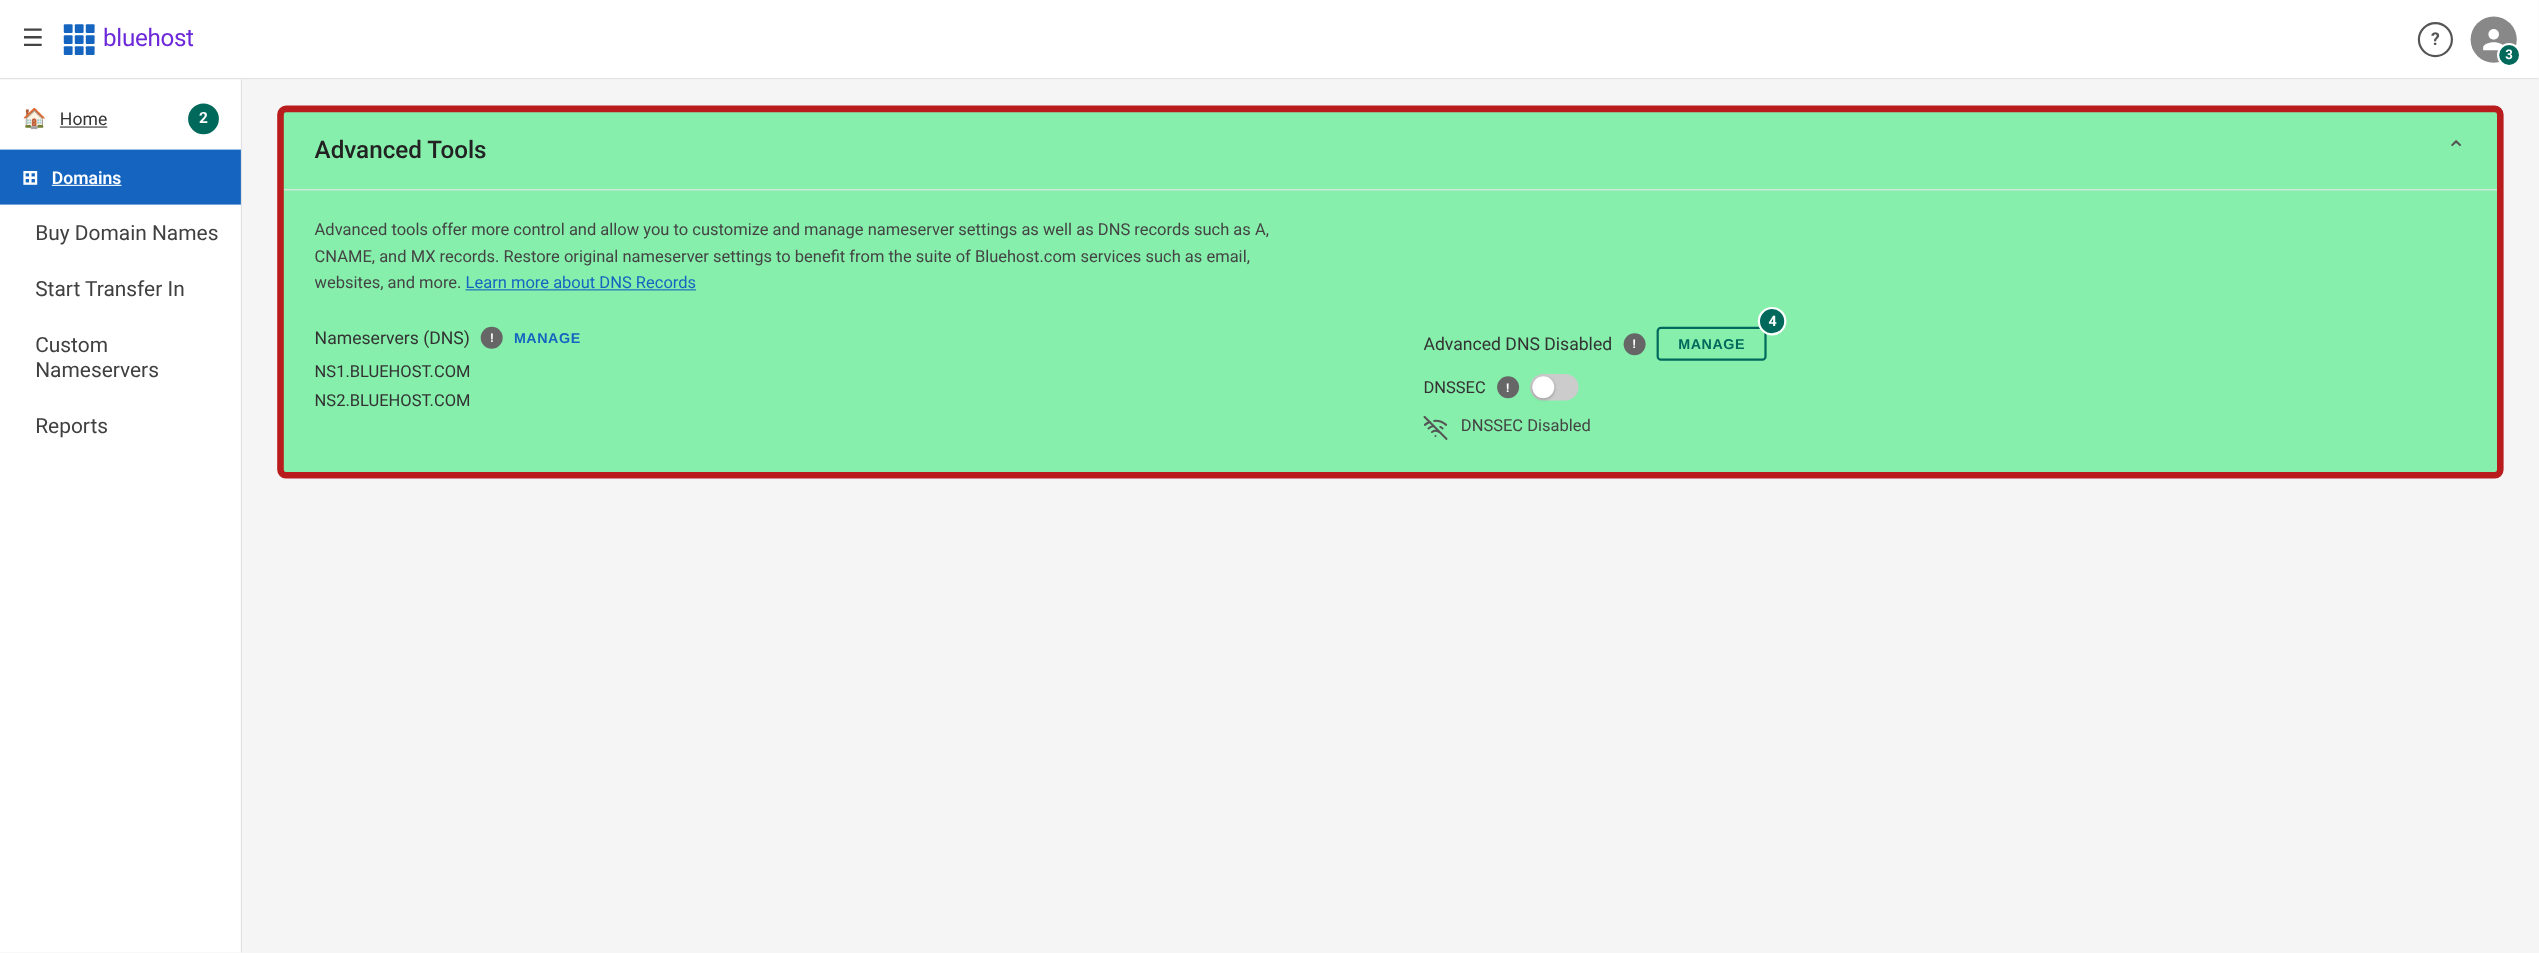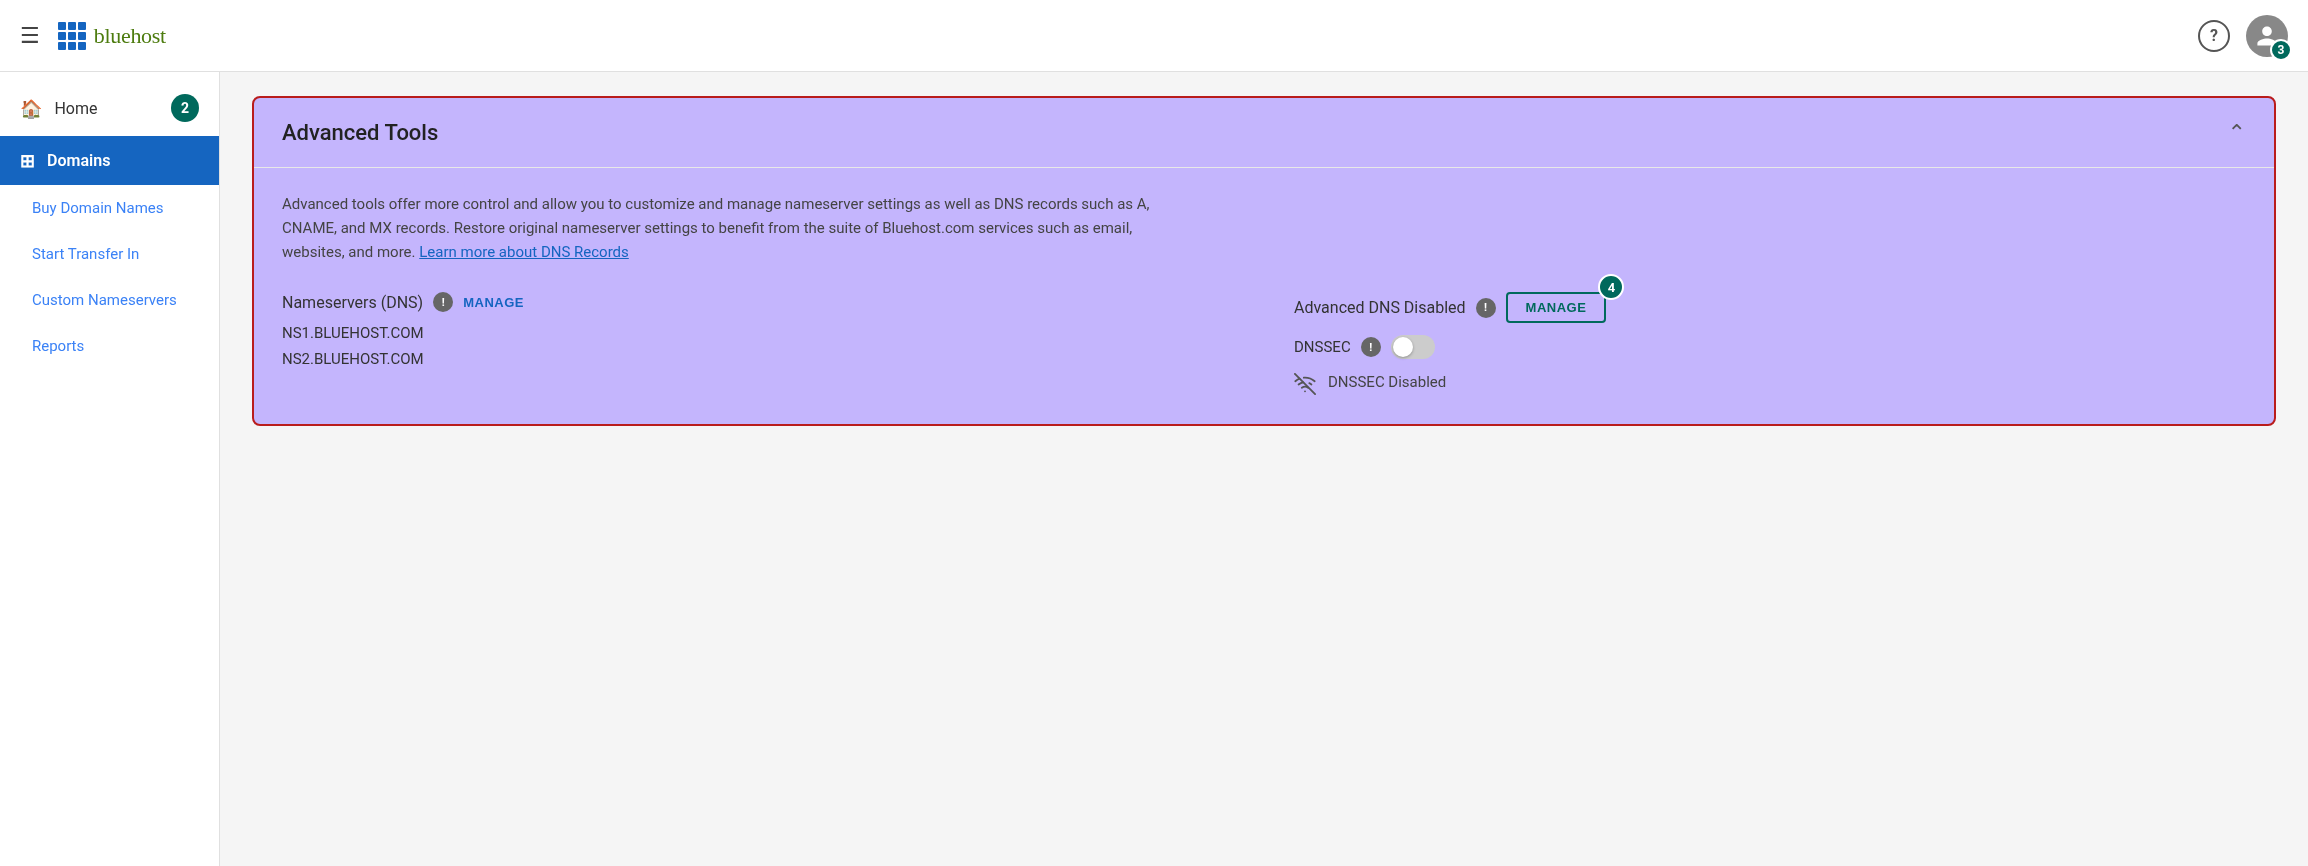--- a/index.html
+++ b/index.html
@@ -46,24 +46,23 @@
       gap: 2px;
     }
     .logo-dot {
       width: 8px;
       height: 8px;
       background: #1565c0;
       border-radius: 1px;
     }
     .logo-text {
       font-size: 22px;
-      color: #4d7c0f;
+      color: #6d28d9;
       font-weight: 400;
       letter-spacing: -0.3px;
-      font-family: Liberation Serif, serif;
     }
     .top-nav-right {
       display: flex;
       align-items: center;
       gap: 16px;
       position: relative;
     }
     .help-icon {
       width: 32px;
       height: 32px;
@@ -137,54 +136,55 @@
       background: #1565c0;
       color: #fff;
       font-weight: 600;
     }
     .sidebar-item-icon {
       font-size: 18px;
       flex-shrink: 0;
     }
     .sidebar-item-label {
       flex: 1;
+      text-decoration: underline;
     }
     .badge-2 {
       background: #00695c;
       color: #fff;
       border-radius: 50%;
       width: 28px;
       height: 28px;
       font-size: 14px;
       font-weight: bold;
       display: flex;
       align-items: center;
       justify-content: center;
       margin-left: auto;
       flex-shrink: 0;
     }
     .sidebar-sub-item {
       padding: 14px 20px 14px 32px;
-      font-size: 15px;
-      color: #3b82f6;
+      font-size: 19px;
+      color: #404040;
       cursor: pointer;
     }
 
     
     .content {
       flex: 1;
       padding: 24px 32px;
       overflow-y: auto;
       background: #f5f5f5;
     }
 
     
     .card {
-      background: #c4b5fd;
-      border: 2px solid #b91c1c;
+      background: #86efac;
+      border: 6px solid #b91c1c;
       border-radius: 8px;
       overflow: hidden;
     }
     .card-header {
       display: flex;
       align-items: center;
       justify-content: space-between;
       padding: 22px 28px;
       cursor: pointer;
       border-bottom: 1px solid #e8e8e8;

